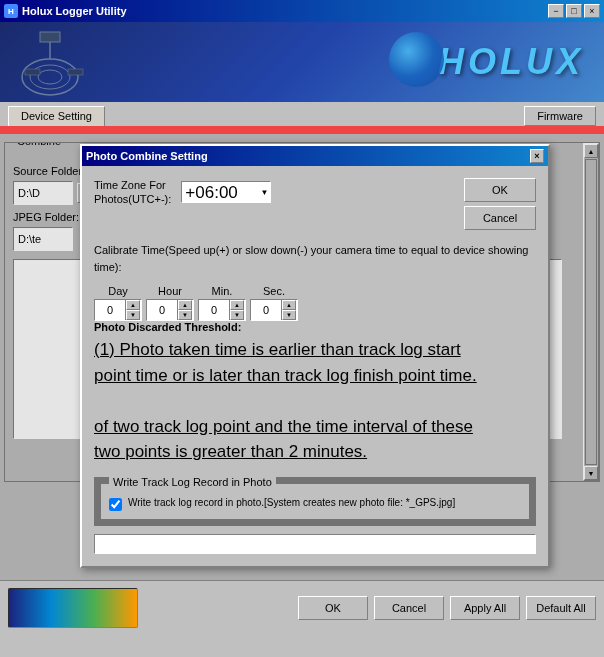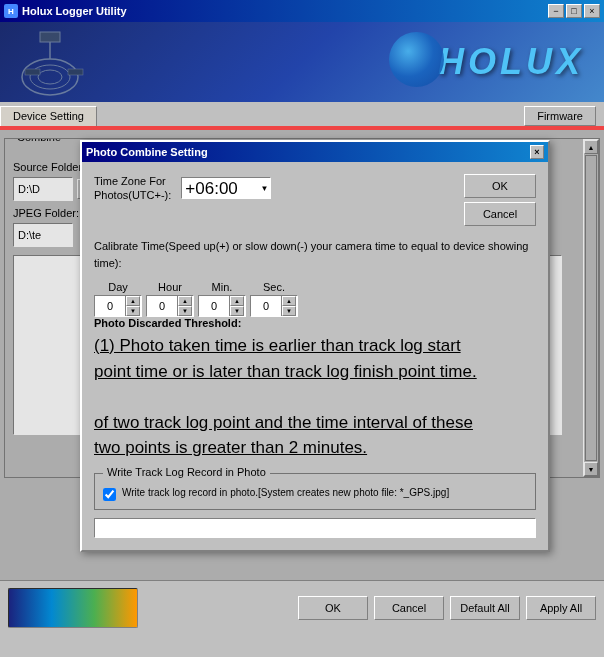--- a/index.html
+++ b/index.html
@@ -103,22 +103,23 @@
       border-radius: 50%;
       background: radial-gradient(circle at 35% 35%, #4fc3f7, #1565c0, #0d47a1);
       opacity: 0.8;
     }
 
     
     .tab-bar {
       background: #c0c0c0;
       display: flex;
       align-items: flex-end;
+      padding-left: 8px;
       padding-top: 4px;
-      border-bottom: 4px solid #ef4444;
+      border-bottom: 8px solid #ef4444;
       justify-content: flex-end;
     }
     .tab {
       padding: 3px 12px;
       background: #c0c0c0;
       border: 1px solid;
       border-color: #ffffff #808080 #808080 #ffffff;
       cursor: pointer;
       font-size: 11px;
       margin-right: 2px;
@@ -365,21 +366,21 @@
       margin-bottom: 4px;
     }
     .threshold-text {
       font-size: 17px;
       line-height: 1.5;
       text-decoration: underline;
     }
 
     
     .write-group {
-      border: 1px solid #737373;
+      border: 7px solid #737373;
       padding: 8px;
       margin-bottom: 8px;
       position: relative;
     }
     .write-group-label {
       position: absolute;
       top: -8px;
       left: 8px;
       background: #c0c0c0;
       padding: 0 4px;
@@ -640,18 +641,18 @@
       </div>
     </div>
 
   </div>
 
   <div class="bottom-bar">
     <div class="bottom-image"></div>
     <div class="bottom-buttons">
       <button class="win-btn">OK</button>
       <button class="win-btn">Cancel</button>
+      <button class="win-btn">Apply All</button>
       <button class="win-btn">Default All</button>
-      <button class="win-btn">Apply All</button>
     </div>
   </div>
 
 </div>
 
 </body></html>

